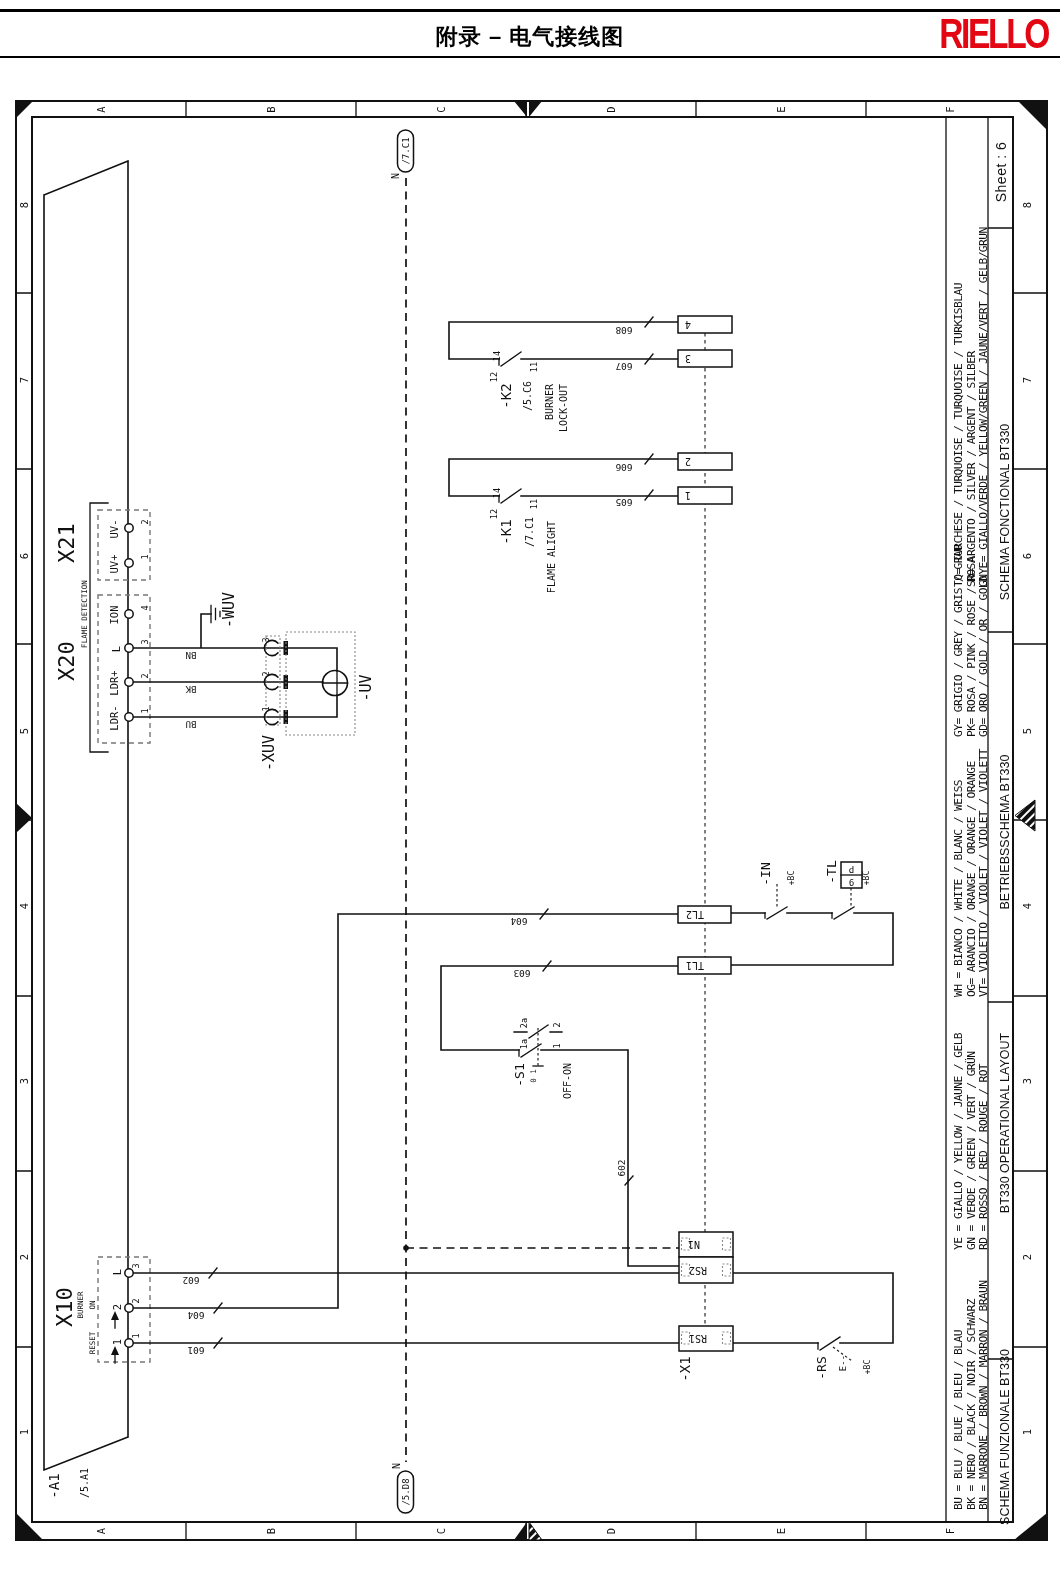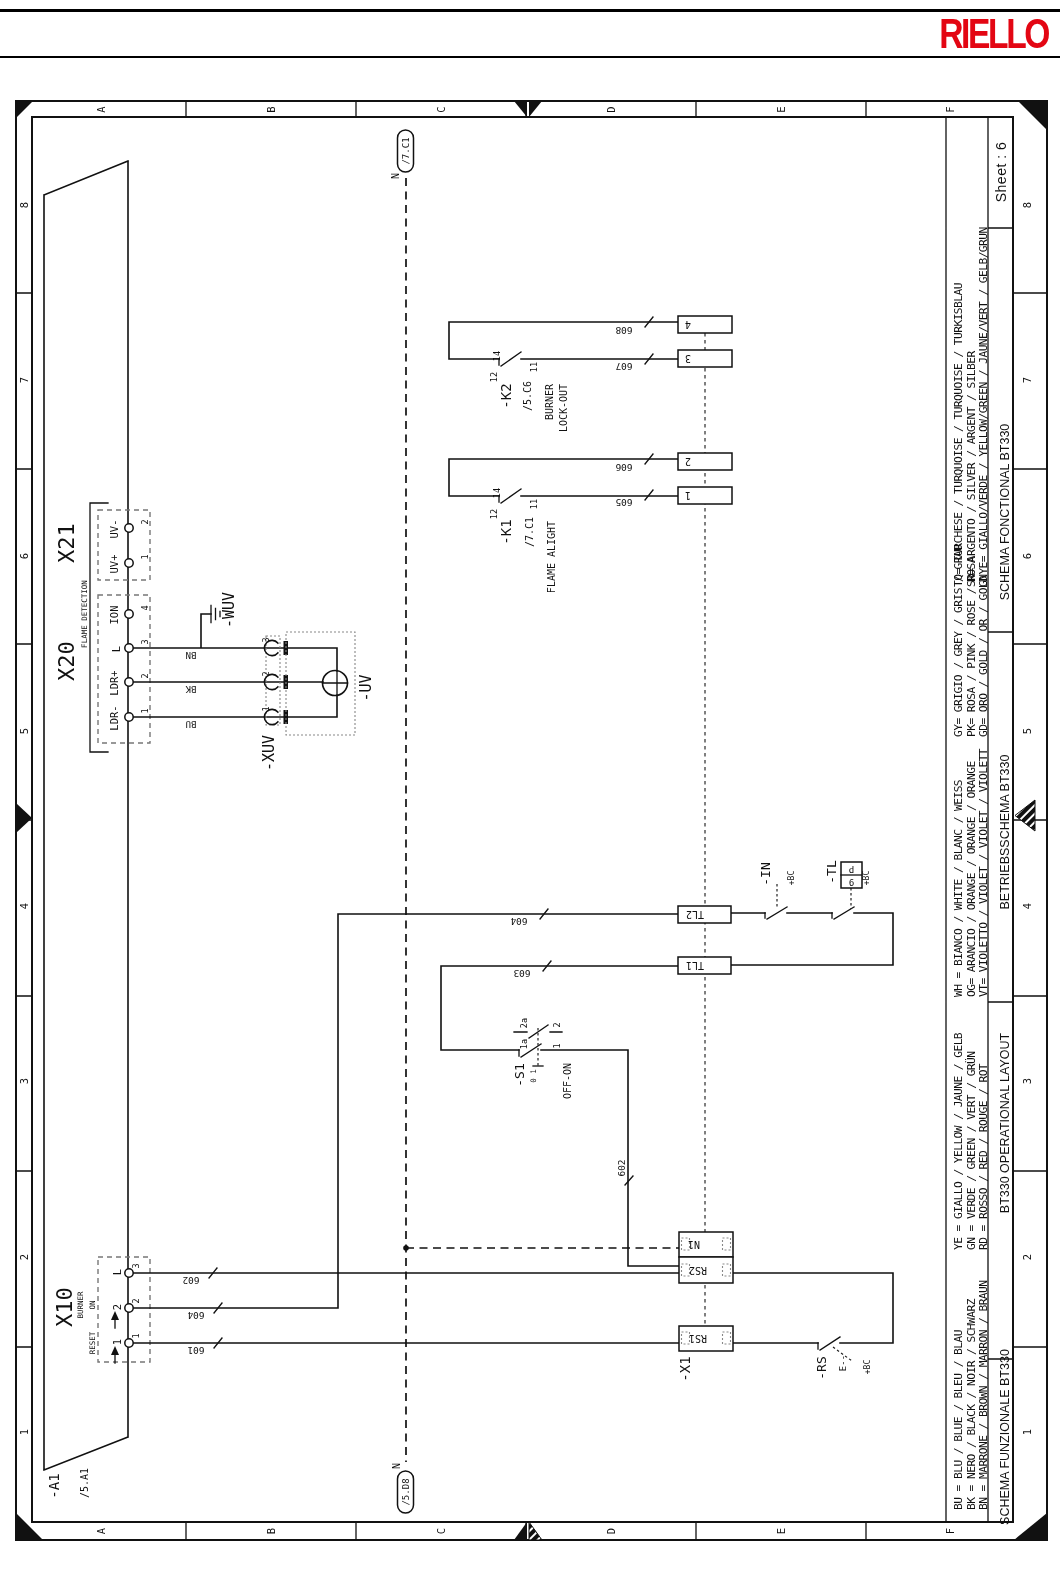--- a/index.html
+++ b/index.html
@@ -26,20 +26,21 @@
   .dashA{stroke:#222;stroke-width:1.2;stroke-dasharray:2.5 2.5;fill:none;}
   .dotG{stroke:#777;stroke-width:1.4;stroke-dasharray:5 4;fill:none;}
   .dotS{stroke:#888;stroke-width:1.1;stroke-dasharray:2 2;fill:none;}
   .blk{fill:#111;stroke:none;}
 </style>
 </head>
 <body>
 
 <div class="page">
   <div class="rule top"></div>
+  <div class="title">附录 – 电气接线图</div>
   <div class="brand" style="color: rgb(227, 6, 19);">RIELLO</div>
   <div class="rule mid"></div>
 
   <svg width="1060" height="1582" viewBox="0 0 1060 1582">
     <defs>
       <pattern id="hatch" width="6" height="6" patternUnits="userSpaceOnUse" patternTransform="rotate(45)">
         <rect width="6" height="6" fill="#fff"></rect>
         <rect width="4" height="6" fill="#111"></rect>
       </pattern>
     </defs>

